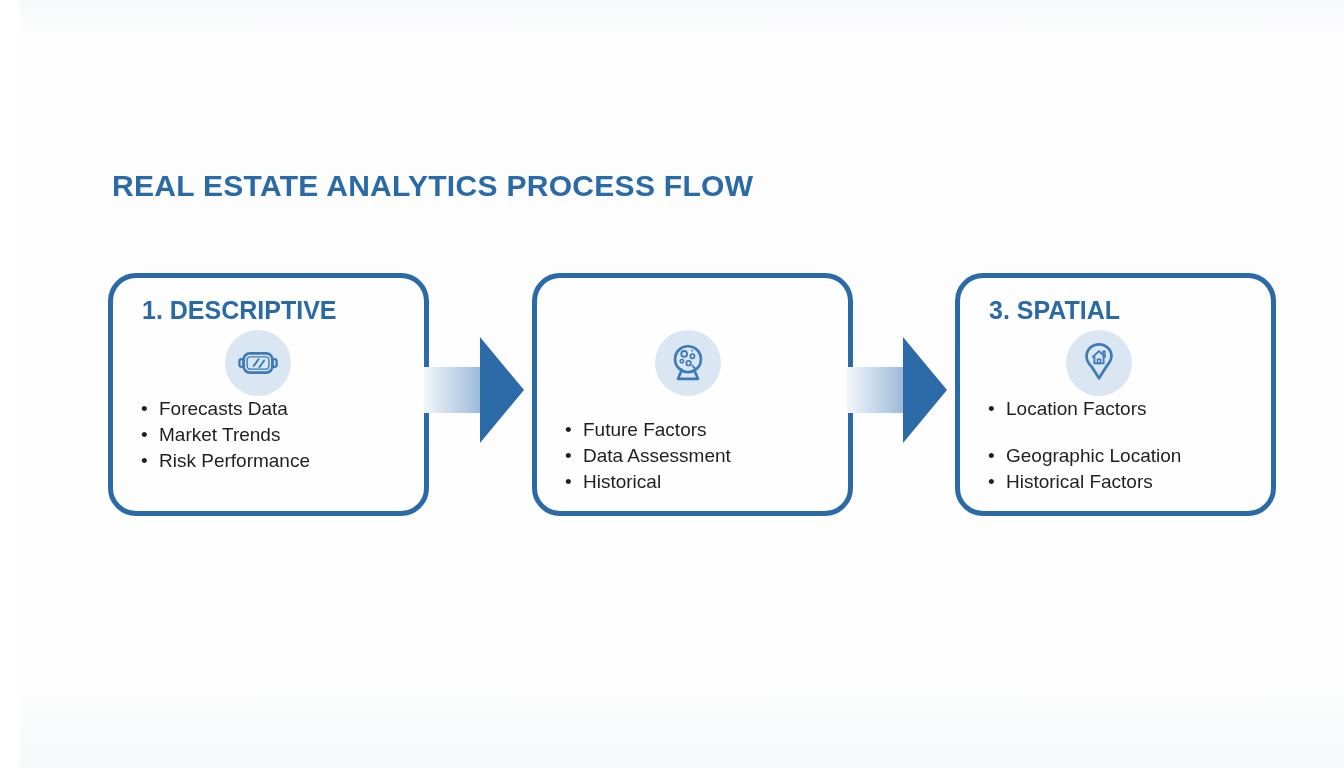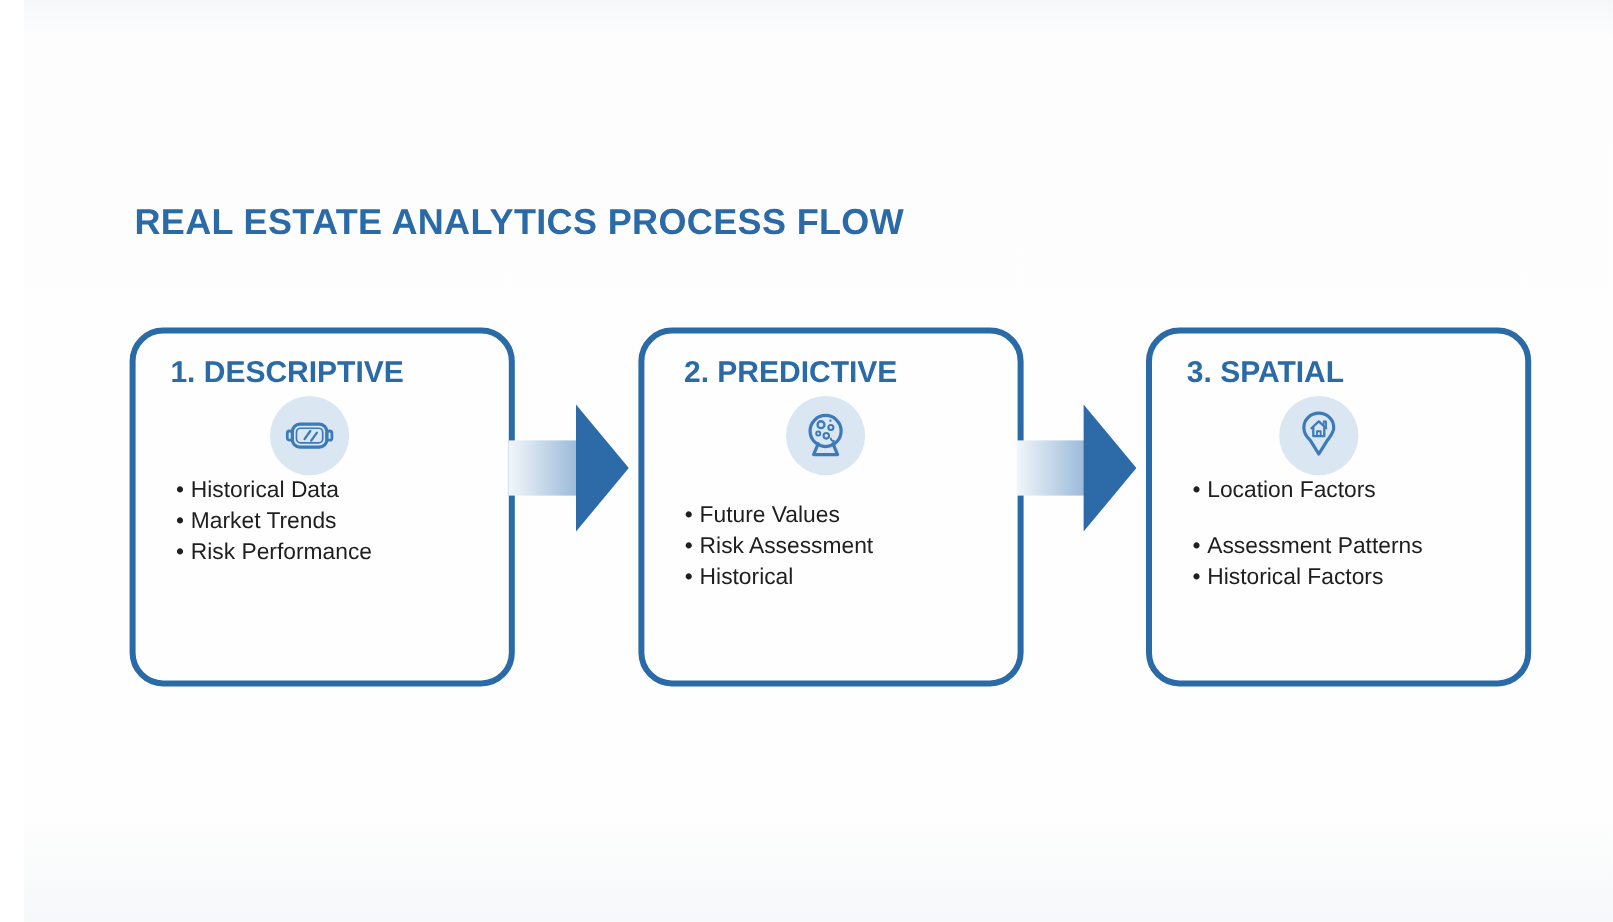--- a/index.html
+++ b/index.html
@@ -19,27 +19,26 @@
     font-size: 30px;
     font-weight: 700;
     letter-spacing: 0.3px;
     color: #2a6aa7;
     white-space: nowrap;
   }
   .stage-box {
     position: absolute;
     top: 273px;
     width: 321px;
-    height: 299px;
+    height: 243px;
     background: #fefefe;
     border: 5px solid #2a6aa7;
     border-radius: 28px;
     box-sizing: border-box;
     z-index: 1;
-    text-align: center;
   }
   .stage-box.b1 { left: 88px; }
   .stage-box.b2 { left: 512px; }
   .stage-box.b3 { left: 935px; padding-left: 32px; }
   .stage-heading {
     position: absolute;
     top: 18px;
     left: 29px;
     font-size: 25px;
     font-weight: 700;
@@ -100,21 +99,21 @@
         <rect class="ic" x="12.6" y="17.6" width="22.8" height="12.8" rx="3.6" stroke-width="1.5"></rect>
         <rect class="ic" x="4.6" y="20" width="4.4" height="8" rx="2" stroke-width="2.4"></rect>
         <rect class="ic" x="39" y="20" width="4.4" height="8" rx="2" stroke-width="2.4"></rect>
         <line class="ic" x1="19.6" y1="27" x2="24.6" y2="20" stroke-width="2"></line>
         <line class="ic" x1="25.4" y1="28.4" x2="30.4" y2="21.4" stroke-width="2"></line>
       </svg>
     </div>
     <div class="bullet-list">
       <div class="bullet-line">
           <span class="bullet-dot">•</span>
-          <span>Historical Data</span>
+          <span>Forecasts Data</span>
         </div>
       <div class="bullet-line">
           <span class="bullet-dot">•</span>
           <span>Market Trends</span>
         </div>
       <div class="bullet-line">
           <span class="bullet-dot">•</span>
           <span>Risk Performance</span>
         </div>
     </div>
@@ -127,41 +126,40 @@
           <stop offset="0" stop-color="#f2f6fa"></stop>
           <stop offset="1" stop-color="#9bbad9"></stop>
         </linearGradient>
       </defs>
       <rect x="0" y="33" width="57" height="46" fill="url(#gradA)"></rect>
       <polygon points="56,3 100,56 56,109" fill="#2d6ba8"></polygon>
     </svg>
   </div>
 
   <div class="stage-box b2">
-    <div class="stage-heading">2. PREDICTIVE</div>
     <div class="icon-circle">
       <svg viewBox="0 0 48 48">
         <circle class="ic" cx="24" cy="20" r="13.5" stroke-width="2.8"></circle>
         <path class="ic" d="M17.6 31 L13.6 40.5 L34.4 40.5 L30.4 31" stroke-width="2.8"></path>
         <circle class="ic" cx="20" cy="14.5" r="3" stroke-width="2"></circle>
         <circle class="ic" cx="28.6" cy="17" r="2.2" stroke-width="1.8"></circle>
         <circle class="ic" cx="17.6" cy="22.2" r="1.8" stroke-width="1.6"></circle>
         <circle class="ic" cx="24.6" cy="24.2" r="2.4" stroke-width="1.8"></circle>
         <circle cx="28.2" cy="11" r="1" fill="#3d7ab8"></circle>
         <path class="ic" d="M28.6 26.4 a2.4 2.4 0 0 0 2.6 2.3" stroke-width="1.6"></path>
       </svg>
     </div>
     <div class="bullet-list">
       <div class="bullet-line">
           <span class="bullet-dot">•</span>
-          <span>Future Values</span>
-        </div>
-      <div class="bullet-line">
-          <span class="bullet-dot">•</span>
-          <span>Risk Assessment</span>
+          <span>Future Factors</span>
+        </div>
+      <div class="bullet-line">
+          <span class="bullet-dot">•</span>
+          <span>Data Assessment</span>
         </div>
       <div class="bullet-line">
           <span class="bullet-dot">•</span>
           <span>Historical</span>
         </div>
     </div>
   </div>
 
   <div class="flow-arrow a2">
     <svg viewBox="0 0 100 112" width="100" height="112">
@@ -187,21 +185,21 @@
         <rect class="ic" x="22.4" y="20.2" width="3.2" height="4.2" stroke-width="1.6"></rect>
       </svg>
     </div>
     <div class="bullet-list">
       <div class="bullet-line">
           <span class="bullet-dot">•</span>
           <span>Location Factors</span>
         </div>
       <div class="bullet-line gap-top">
           <span class="bullet-dot">•</span>
-          <span>Assessment Patterns</span>
+          <span>Geographic Location</span>
         </div>
       <div class="bullet-line">
           <span class="bullet-dot">•</span>
           <span>Historical Factors</span>
         </div>
     </div>
   </div>
 
 </div>
 

